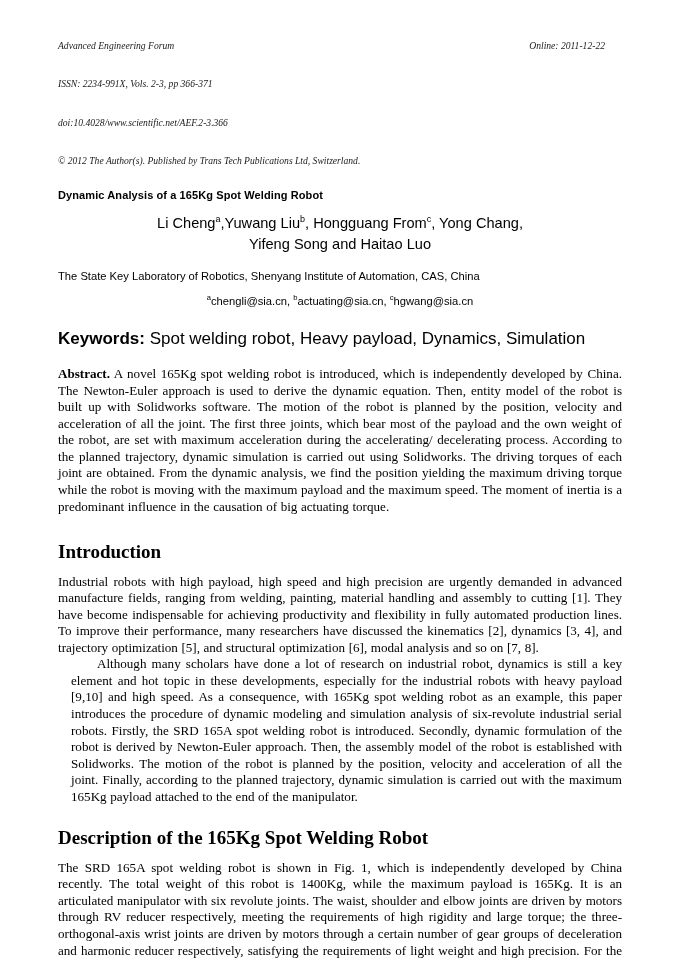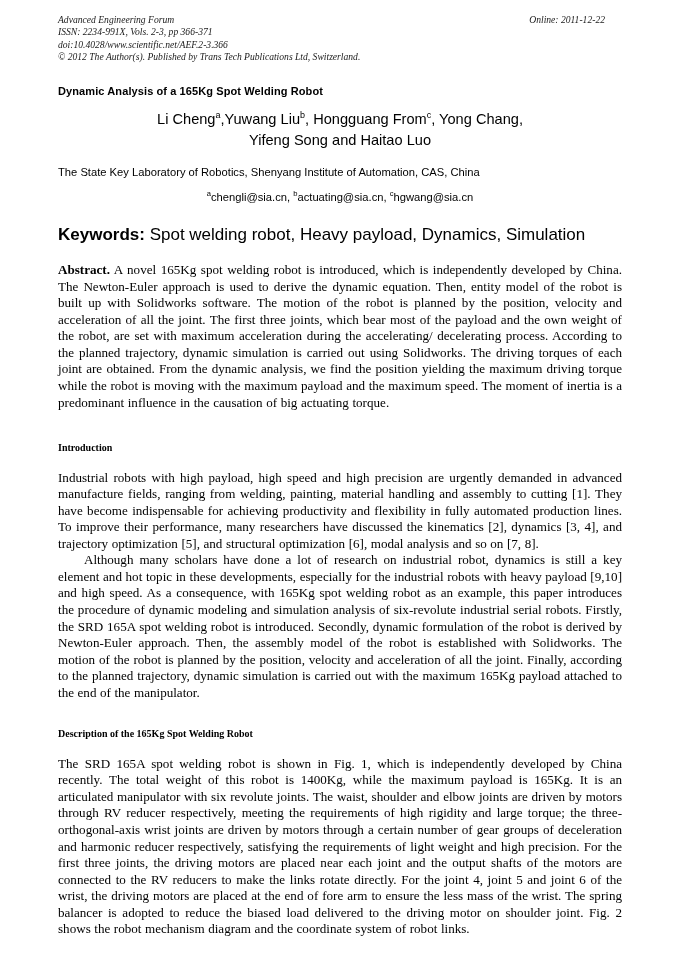--- a/index.html
+++ b/index.html
@@ -28,21 +28,21 @@
   
   .masthead {
     position: relative;
     font-style: italic;
     font-size: 9.6px;
     line-height: 12.3px;
     color: #1a1a1a;
     margin-bottom: 0;
   }
   .masthead-left { width: 440px; }
-  .masthead-left div { white-space: nowrap; }
+  .masthead-left div { white-space: nowrap; margin-top: 26px; }
   .masthead-right {
     position: absolute;
     right: 17px;
     top: 0;
     white-space: nowrap;
   }
 
   
   .title {
     text-align: left;
@@ -101,26 +101,26 @@
 
   p.para {
     text-align: justify;
     font-size: 13.1px;
     line-height: 16.55px;
     margin: 0;
     text-indent: 0;
     word-spacing: 0.02em;
   }
   p.para.indented { text-indent: 26px; }
-  p.para + p.para { margin-top: 0; }
+  p.para + p.para { margin-top: 0; margin-left: 13px; }
 
   p.para b { font-weight: bold; }
 
   h2.section {
-    font-size: 10px;
+    font-size: 19px;
     line-height: 16.5px;
     font-weight: bold;
     margin: 0;
     padding: 0;
   }
 
   .gap-abstract-intro { height: 29px; }
   .gap-head-para     { height: 13px; }
   .gap-para-head     { height: 25px; }
 </style>

